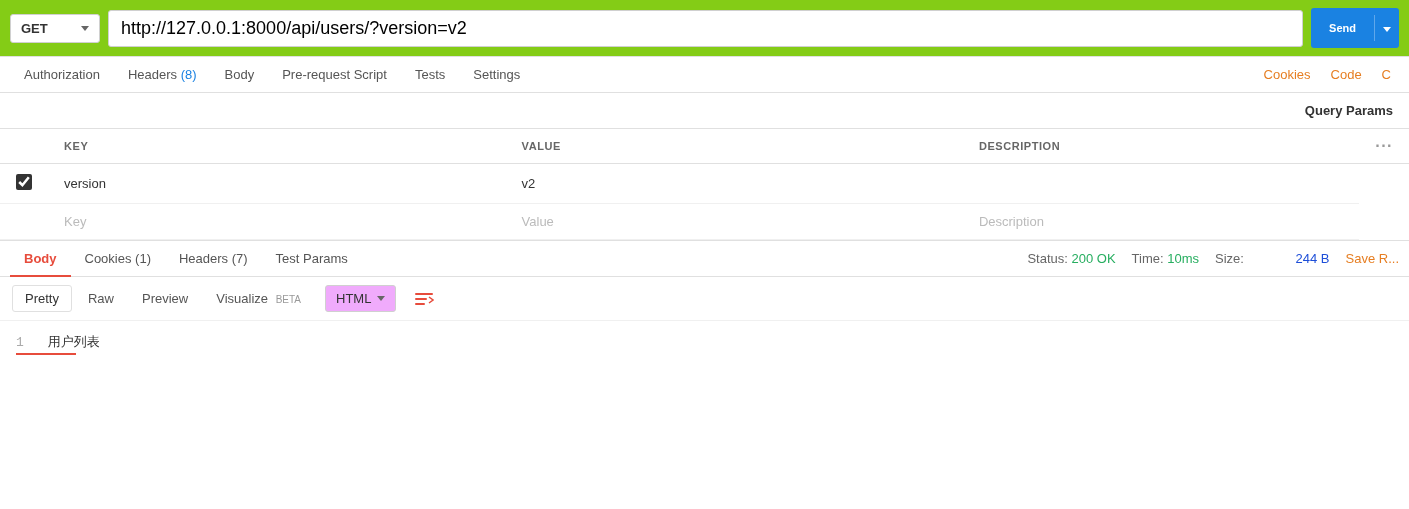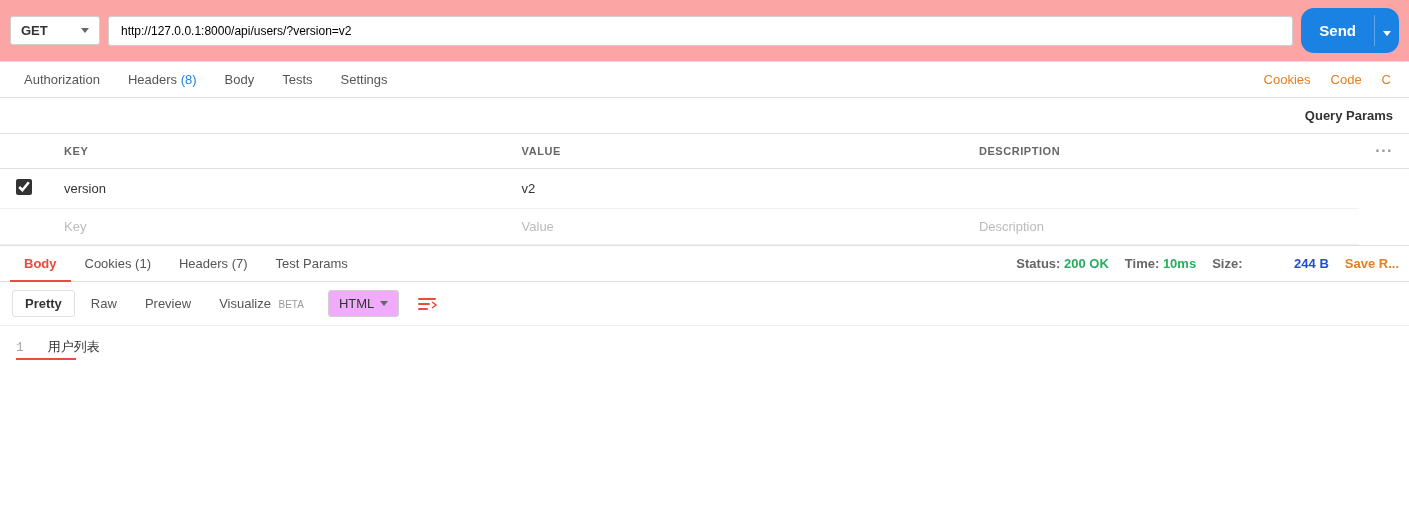--- a/index.html
+++ b/index.html
@@ -9,21 +9,21 @@
       background: #fff;
       color: #333;
       overflow: hidden;
     }
 
     
     .top-bar {
       display: flex;
       align-items: center;
       padding: 8px 10px;
-      background: #fca5a5;
+      background: #84cc16;
       border-bottom: 1px solid #e0e0e0;
       gap: 8px;
     }
 
     .method-select {
       display: flex;
       align-items: center;
       background: #fff;
       border: 1px solid #d0d0d0;
       border-radius: 3px;
@@ -46,35 +46,35 @@
       border-right: 4px solid transparent;
       border-top: 5px solid #666;
       margin-left: auto;
     }
 
     .url-input {
       flex: 1;
       border: 1px solid #d0d0d0;
       border-radius: 3px;
       padding: 7px 12px;
-      font-size: 12px;
+      font-size: 18px;
       outline: none;
       background: #fff;
     }
 
     .send-btn {
       display: flex;
       align-items: center;
       background: #1a82e2;
       color: #fff;
       border: none;
-      border-radius: 13px;
+      border-radius: 3px;
       padding: 7px 0;
       cursor: pointer;
-      font-size: 15px;
+      font-size: 11px;
       font-weight: 600;
     }
 
     .send-btn-main {
       padding: 7px 18px;
     }
 
     .send-btn-dropdown {
       padding: 7px 8px;
       border-left: 1px solid rgba(255,255,255,0.3);
@@ -233,21 +233,20 @@
       height: 2px;
       background: #e74c3c;
     }
 
     .response-meta {
       margin-left: auto;
       display: flex;
       align-items: flex-start;
       gap: 16px;
       font-size: 13px;
-      font-weight: bold;
     }
 
     .meta-label {
       color: #666;
     }
 
     .meta-ok { color: #27ae60; }
     .meta-time { color: #27ae60; }
     .meta-size { color: #1d4ed8; margin-left: 48px; }
     .meta-save { color: #e67e22; cursor: pointer; }
@@ -266,21 +265,21 @@
       cursor: pointer;
       color: #555;
       border-radius: 3px;
       font-size: 13px;
     }
 
     .format-tab.active {
       background: #fff;
       border: 1px solid #e0e0e0;
       color: #333;
-      font-weight: 700;
+      font-weight: 400;
     }
 
     .beta-badge {
       font-size: 10px;
       color: #999;
       margin-left: 4px;
     }
 
     .format-select {
       display: flex;
@@ -341,20 +340,21 @@
     <span class="send-btn-dropdown">
       <span style="display:inline-block;width:0;height:0;border-left:4px solid transparent;border-right:4px solid transparent;border-top:5px solid #fff;"></span>
     </span>
   </div>
 </div>
 
 <div class="tabs-container">
   <div class="tab-item">Authorization</div>
   <div class="tab-item">Headers <span class="tab-badge">(8)</span></div>
   <div class="tab-item">Body</div>
+  <div class="tab-item">Pre-request Script</div>
   <div class="tab-item">Tests</div>
   <div class="tab-item">Settings</div>
   <div class="tab-right">
     <span class="tab-right-item">Cookies</span>
     <span class="tab-right-item">Code</span>
     <span class="tab-right-item">C</span>
   </div>
 </div>
 
 <div class="section-header">Query Params</div>

